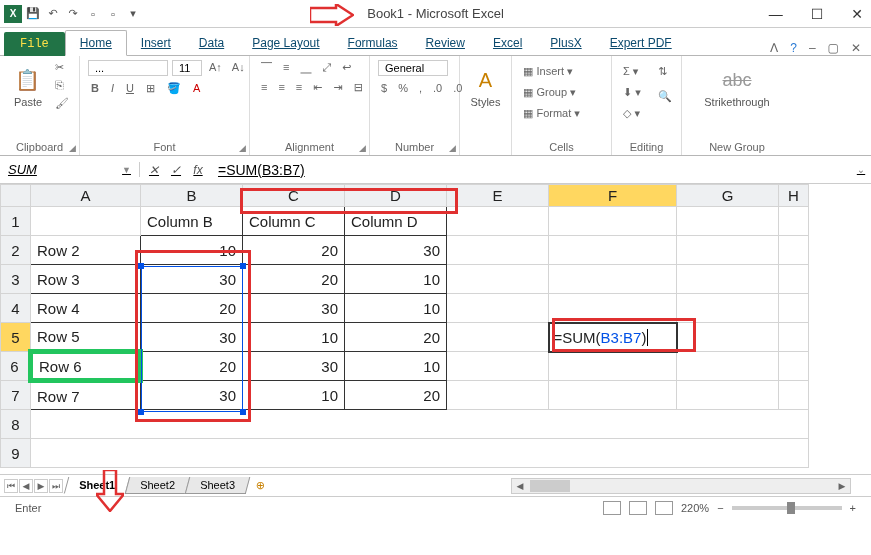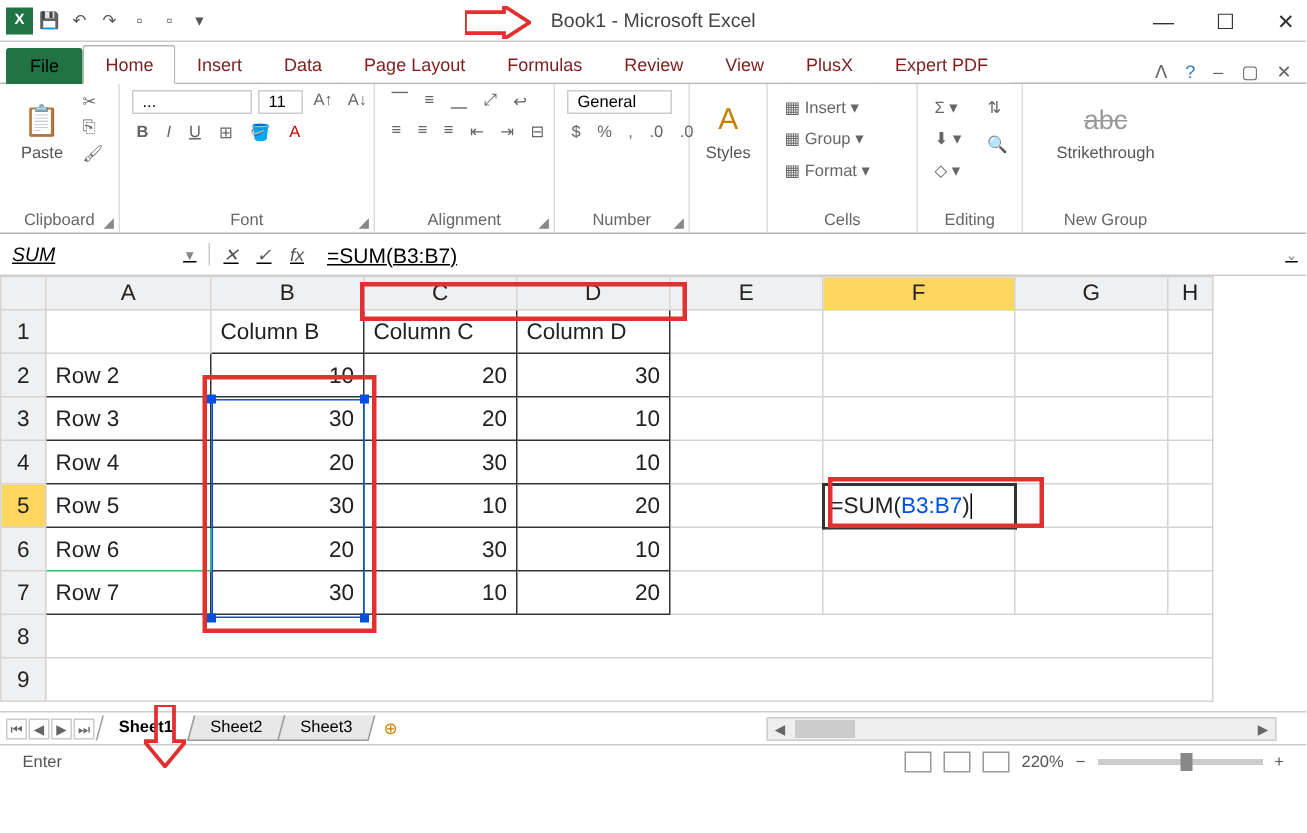--- a/index.html
+++ b/index.html
@@ -13,22 +13,22 @@
 .title-text { position: absolute; left: 50%; transform: translateX(-50%); font-size: 13px; color: #444; }
 .win-controls { position: absolute; right: 8px; display: flex; gap: 28px; }
 .win-btn { font-size: 14px; color: #333; cursor: pointer; }
 
 
 .arrow-title { position: absolute; left: 310px; top: 4px; z-index: 100; }
 .arrow-sheet { position: absolute; left: 96px; top: 470px; z-index: 100; }
 
 
 .ribbon-tabs { height: 28px; display: flex; align-items: flex-end; padding-left: 4px; border-bottom: 1px solid #b6b6b6; position: relative; }
-.file-tab { background: #217346; color: #000000; padding: 5px 16px; font-size: 12px; border-radius: 2px 2px 0 0; cursor: pointer; position: relative; top: 1px; }
-.tab { padding: 5px 14px; font-size: 12px; color: #7f1d1d; cursor: pointer; background: #fff; }
+.file-tab { background: #217346; color: #fde047; padding: 5px 16px; font-size: 12px; border-radius: 2px 2px 0 0; cursor: pointer; position: relative; top: 1px; font-family: Liberation Mono, monospace; }
+.tab { padding: 5px 14px; font-size: 12px; color: #0c4a6e; cursor: pointer; background: #fff; text-decoration: underline; }
 .tab.active { border: 1px solid #b6b6b6; border-bottom: 1px solid #fff; border-radius: 2px 2px 0 0; position: relative; top: 1px; }
 .ribbon-right { position: absolute; right: 10px; display: flex; gap: 12px; font-size: 12px; color: #666; }
 
 
 .ribbon { height: 100px; background: #fff; border-bottom: 1px solid #b6b6b6; display: flex; }
 .group { border-right: 1px solid #ddd; padding: 4px 8px; display: flex; flex-direction: column; position: relative; }
 .group-label { position: absolute; bottom: 2px; left: 0; right: 0; text-align: center; font-size: 11px; color: #666; }
 .group-content { flex: 1; display: flex; align-items: flex-start; gap: 4px; }
 .btn-lg { display: flex; flex-direction: column; align-items: center; justify-content: center; font-size: 11px; color: #555; padding: 4px; cursor: pointer; }
 .icon-box { width: 32px; height: 32px; display: flex; align-items: center; justify-content: center; font-size: 20px; color: #888; }
@@ -115,21 +115,21 @@
 </svg>
 
 <div class="ribbon-tabs">
   <div class="file-tab">File</div>
   <div class="tab active">Home</div>
   <div class="tab">Insert</div>
   <div class="tab">Data</div>
   <div class="tab">Page Layout</div>
   <div class="tab">Formulas</div>
   <div class="tab">Review</div>
-  <div class="tab">View</div>
+  <div class="tab">Excel</div>
   <div class="tab">PlusX</div>
   <div class="tab">Expert PDF</div>
   <div class="ribbon-right">
     <span>ᐱ</span>
     <span style="color:#2a7ad4">?</span>
     <span>–</span>
     <span>▢</span>
     <span>✕</span>
   </div>
 </div>
@@ -323,21 +323,21 @@
     <td class="cell num" style="border:1px solid #333">30</td>
     <td class="cell num" style="border:1px solid #333">10</td>
     <td class="cell num" style="border:1px solid #333">20</td>
     <td class="cell"></td>
     <td class="cell formula-cell">=SUM(<span class="ref">B3:B7</span>)<span style="border-left:1px solid #000;margin-left:1px"></span></td>
     <td class="cell"></td>
           <td class="cell"></td>
         </tr>
         <tr>
     <th class="row-head">6</th>
-    <td class="cell row-label" style="border:1px solid #22c55e">Row 6</td>
+    <td class="cell row-label" style="border:5px solid #22c55e">Row 6</td>
     <td class="cell num" style="border:1px solid #333">20</td>
     <td class="cell num" style="border:1px solid #333">30</td>
     <td class="cell num" style="border:1px solid #333">10</td>
     <td class="cell"></td>
     <td class="cell"></td>
     <td class="cell"></td>
           <td class="cell"></td>
         </tr>
         <tr>
     <th class="row-head">7</th>

